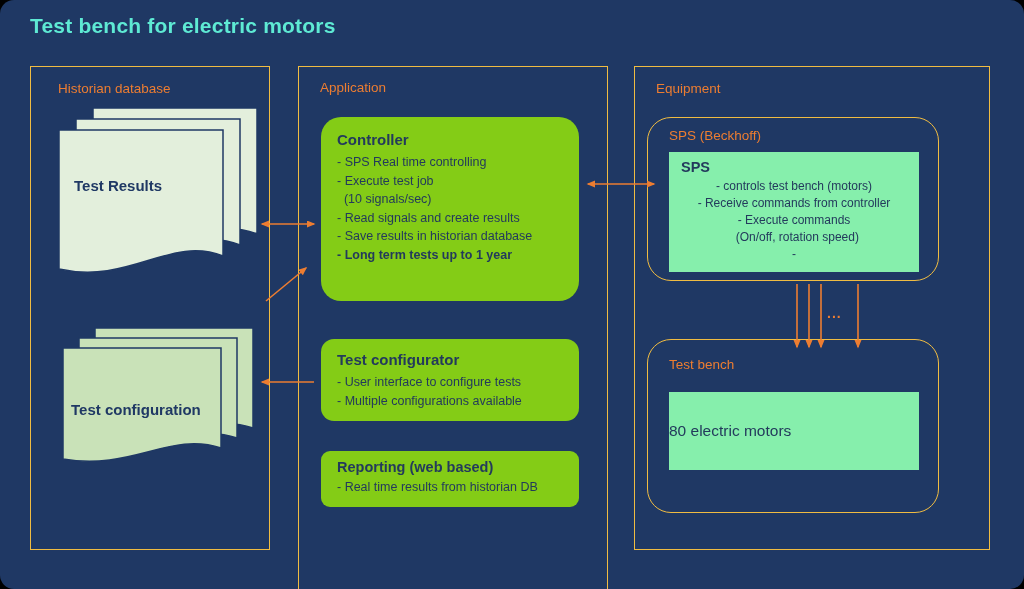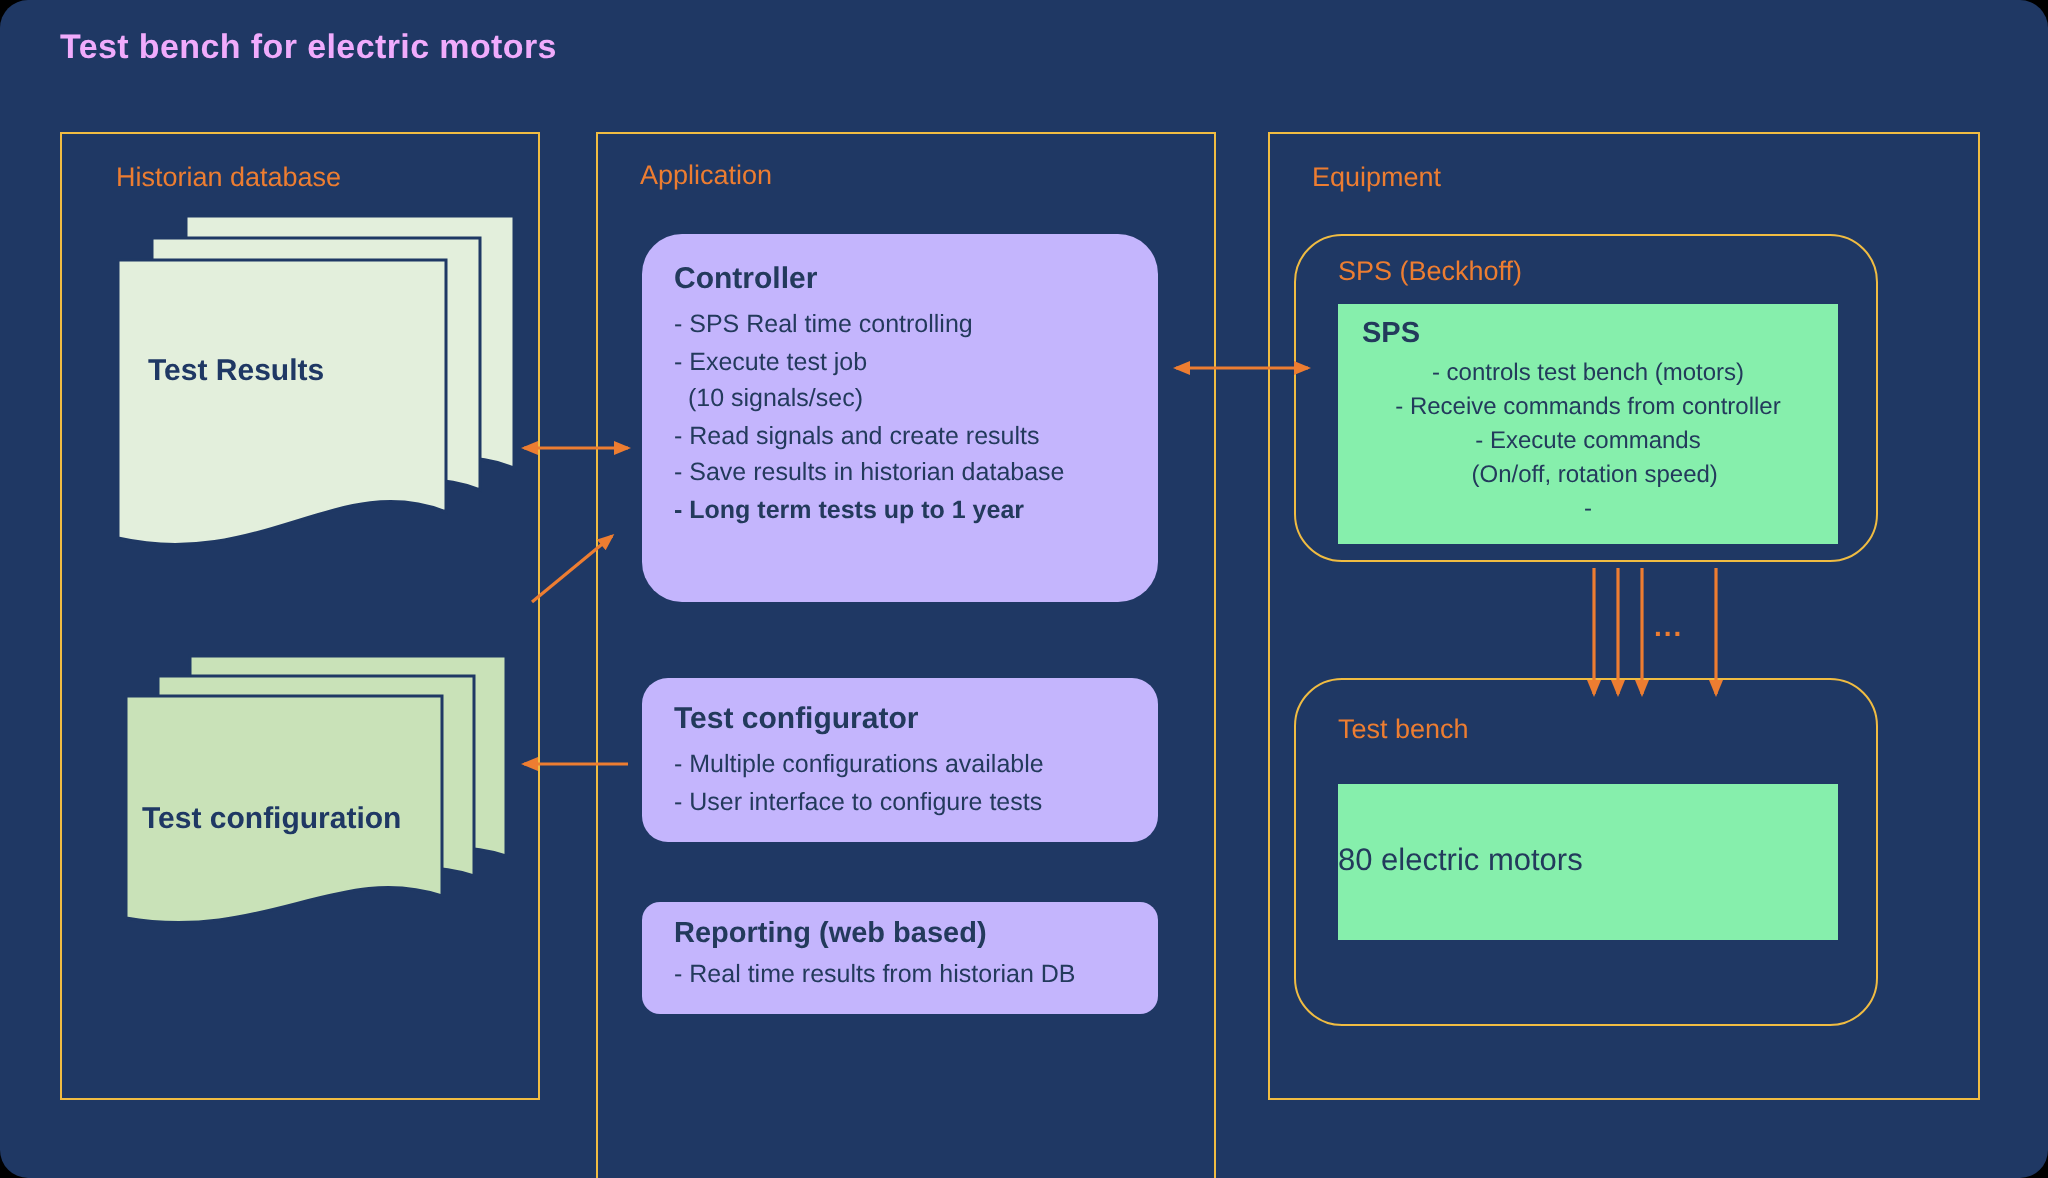--- a/index.html
+++ b/index.html
@@ -1,17 +1,17 @@
 <!DOCTYPE html>
 <html><head>
 <meta charset="utf-8">
 <style>
   html,body{margin:0;padding:0;background:#000;font-family:"Liberation Sans",sans-serif;}
   .canvas{position:relative;width:1024px;height:589px;background:#1F3864;border-radius:14px;overflow:hidden;}
-  .page-title{position:absolute;left:30px;top:14px;margin:0;color:#f0abfc;font-size:17px;font-weight:700;letter-spacing:.2px;}
+  .page-title{position:absolute;left:30px;top:14px;margin:0;color:#5eead4;font-size:21px;font-weight:700;letter-spacing:.2px;}
   .panel{position:absolute;border:1.5px solid #F0BC42;box-sizing:border-box;}
   .panel-historian{left:30px;top:66px;width:240px;height:484px;}
   .panel-application{left:298px;top:66px;width:310px;height:572px;}
   .panel-equipment{left:634px;top:66px;width:356px;height:484px;}
   .panel-header{position:absolute;color:#ED7D31;font-size:13.5px;}
   .hdr-historian{left:27px;top:14px;}
   .hdr-application{left:21px;top:13px;}
   .hdr-equipment{left:21px;top:14px;}
 
   
@@ -19,21 +19,21 @@
   .stack-results{left:27px;top:40px;width:202px;height:180px;}
   .stack-config{left:31px;top:260px;width:196px;height:150px;}
   .doc-label{position:absolute;font-weight:700;color:#1F3864;font-size:15px;}
   .label-results{left:16px;top:70px;width:140px;}
   .label-config{left:9px;top:74px;width:160px;}
   .doc-shape{stroke:#1F3864;stroke-width:1.5;}
   .doc-light{fill:#E3EFDC;}
   .doc-medium{fill:#C9E2B8;}
 
   
-  .app-box{position:absolute;left:22px;width:258px;background:#c4b5fd;color:#233A5C;box-sizing:border-box;}
+  .app-box{position:absolute;left:22px;width:258px;background:#84cc16;color:#233A5C;box-sizing:border-box;}
   .box-controller{top:50px;height:184px;border-radius:20px;padding:14px 16px 10px 16px;}
   .box-configurator{top:272px;height:82px;border-radius:13px;padding:12px 16px;}
   .box-reporting{top:384px;height:56px;border-radius:9px;padding:8px 16px;}
   .box-title{font-weight:700;font-size:15px;margin-bottom:5px;}
   .box-title-sm{font-weight:700;font-size:14.5px;margin-bottom:3px;}
   .box-item{font-size:12.5px;line-height:18.5px;white-space:pre-wrap;}
   .bold-item{font-weight:700;}
 
   
   .rounded-group{position:absolute;left:12px;width:292px;border:1.5px solid #F0BC42;border-radius:24px;box-sizing:border-box;}
@@ -99,22 +99,22 @@
       <div class="box-item">- SPS Real time controlling</div>
       <div class="box-item">- Execute test job</div>
       <div class="box-item">  (10 signals/sec)</div>
       <div class="box-item">- Read signals and create results</div>
       <div class="box-item">- Save results in historian database</div>
       <div class="box-item bold-item">- Long term tests up to 1 year</div>
     </div>
 
     <div class="app-box box-configurator">
       <div class="box-title">Test configurator</div>
+      <div class="box-item">- User interface to configure tests</div>
       <div class="box-item">- Multiple configurations available</div>
-      <div class="box-item">- User interface to configure tests</div>
     </div>
 
     <div class="app-box box-reporting">
       <div class="box-title-sm">Reporting (web based)</div>
       <div class="box-item">- Real time results from historian DB</div>
     </div>
   </section>
 
   <section class="panel panel-equipment">
     <div class="panel-header hdr-equipment">Equipment</div>

